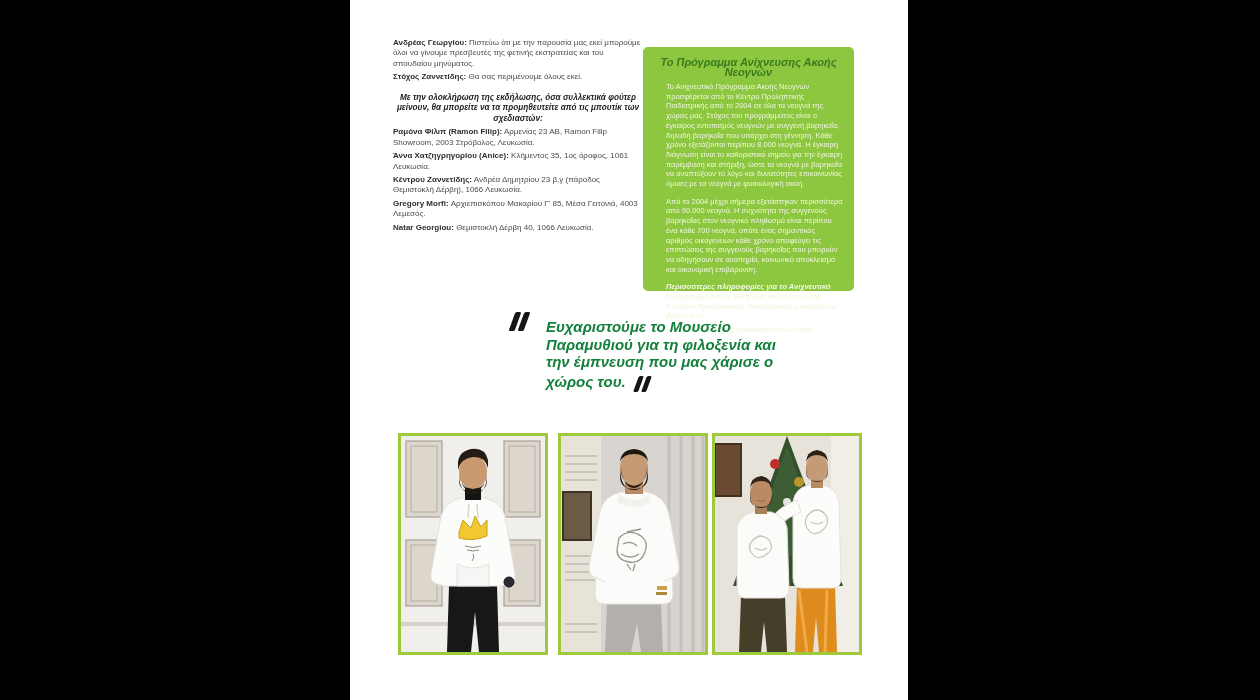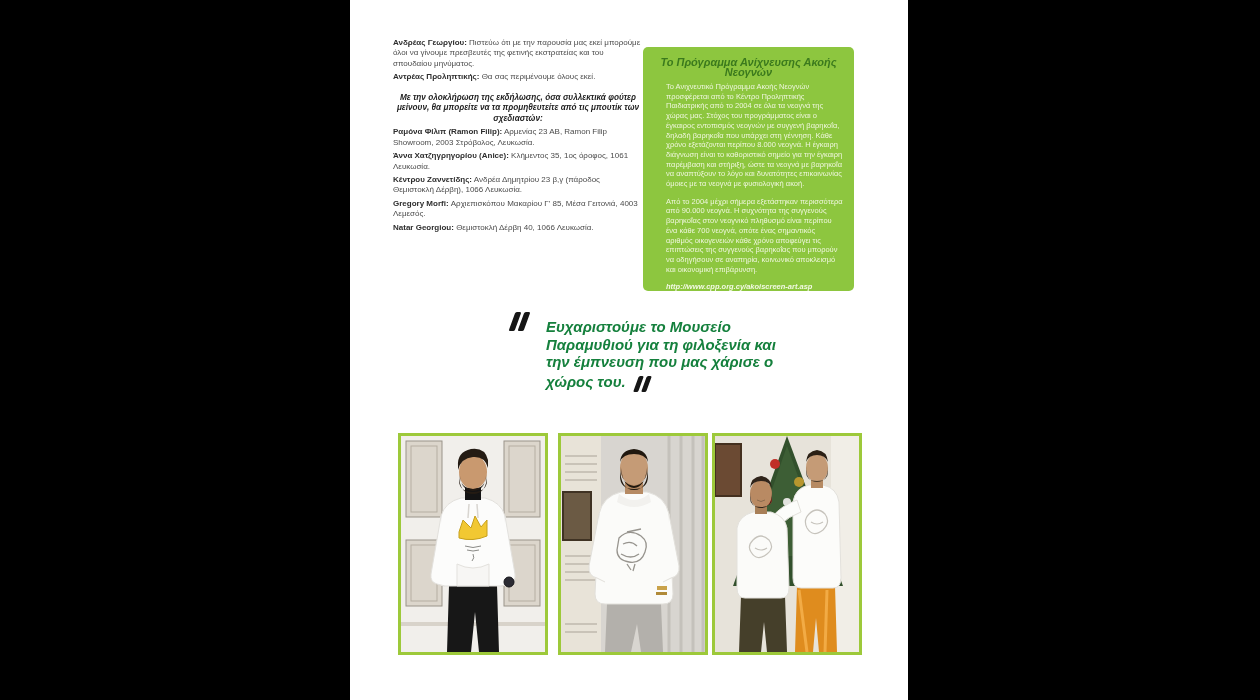--- a/index.html
+++ b/index.html
@@ -67,35 +67,36 @@
   .photo-frame svg { display:block; }
   .pf1 { left:48px; } .pf2 { left:208px; } .pf3 { left:362px; }
 </style>
 </head>
 <body>
 
 <div class="page">
 
   <div class="left-col">
     <p><span class="lead">Ανδρέας Γεωργίου:</span><span> Πιστεύω ότι με την παρουσία μας εκεί μπορούμε όλοι να γίνουμε πρεσβευτές της φετινής εκστρατείας και του σπουδαίου μηνύματος.</span></p>
-    <p><span class="lead">Αντρέας Προληπτικής:</span><span> Θα σας περιμένουμε όλους εκεί.</span></p>
+    <p><span class="lead">Στόχος Ζαννετίδης:</span><span> Θα σας περιμένουμε όλους εκεί.</span></p>
 
     <p class="intro">Με την ολοκλήρωση της εκδήλωσης, όσα συλλεκτικά φούτερ μείνουν, θα μπορείτε να τα προμηθευτείτε από τις μπουτίκ των σχεδιαστών:</p>
 
     <p><span class="lead">Ραμόνα Φίλιπ (Ramon Filip):</span><span> Αρμενίας 23 ΑΒ, Ramon Filip Showroom, 2003 Στρόβολος, Λευκωσία.</span></p>
     <p><span class="lead">Άννα Χατζηγρηγορίου (Anice):</span><span> Κλήμεντος 35, 1ος όροφος, 1061 Λευκωσία.</span></p>
     <p><span class="lead">Κέντρου Ζαννετίδης:</span><span> Ανδρέα Δημητρίου 23 β,γ (πάροδος Θεμιστοκλή Δέρβη), 1066 Λευκωσία.</span></p>
     <p><span class="lead">Gregory Morfi:</span><span> Αρχιεπισκόπου Μακαρίου Γ' 85, Μέσα Γειτονιά, 4003 Λεμεσός.</span></p>
     <p><span class="lead">Natar Georgiou:</span><span> Θεμιστοκλή Δέρβη 40, 1066 Λευκωσία.</span></p>
   </div>
 
   <aside class="green-box">
     <h3>Το Πρόγραμμα Ανίχνευσης Ακοής Νεογνών</h3>
     <p>Το Ανιχνευτικό Πρόγραμμα Ακοής Νεογνών προσφέρεται από το Κέντρο Προληπτικής Παιδιατρικής από το 2004 σε όλα τα νεογνά της χώρας μας. Στόχος του προγράμματος είναι ο έγκαιρος εντοπισμός νεογνών με συγγενή βαρηκοΐα, δηλαδή βαρηκοΐα που υπάρχει στη γέννηση. Κάθε χρόνο εξετάζονται περίπου 8.000 νεογνά. Η έγκαιρη διάγνωση είναι το καθοριστικό σημείο για την έγκαιρη παρέμβαση και στήριξη, ώστε τα νεογνά με βαρηκοΐα να αναπτύξουν το λόγο και δυνατότητες επικοινωνίας όμοιες με τα νεογνά με φυσιολογική ακοή.</p>
     <p>Από το 2004 μέχρι σήμερα εξετάστηκαν περισσότερα από 90.000 νεογνά. Η συχνότητα της συγγενούς βαρηκοΐας στον νεογνικό πληθυσμό είναι περίπου ένα κάθε 700 νεογνά, οπότε ένας σημαντικός αριθμός οικογενειών κάθε χρόνο αποφεύγει τις επιπτώσεις της συγγενούς βαρηκοΐας που μπορούν να οδηγήσουν σε αναπηρία, κοινωνικό αποκλεισμό και οικονομική επιβάρυνση.</p>
+    <p class="more">Περισσότερες πληροφορίες για το Ανιχνευτικό Πρόγραμμα Ακοής Νεογνών και το έργο του Κέντρου Προληπτικής Παιδιατρικής μπορείτε να βρείτε στο:</p>
     <p class="url">http://www.cpp.org.cy/akoiscreen-art.asp</p>
   </aside>
 
   <div class="quote">
     <span class="qmark open">
         <i></i>
         <i></i>
       </span>
     <span class="qtext">Ευχαριστούμε το Μουσείο Παραμυθιού για τη φιλοξενία και την έμπνευση που μας χάρισε ο χώρος του.</span>
     <span class="qmark close">

